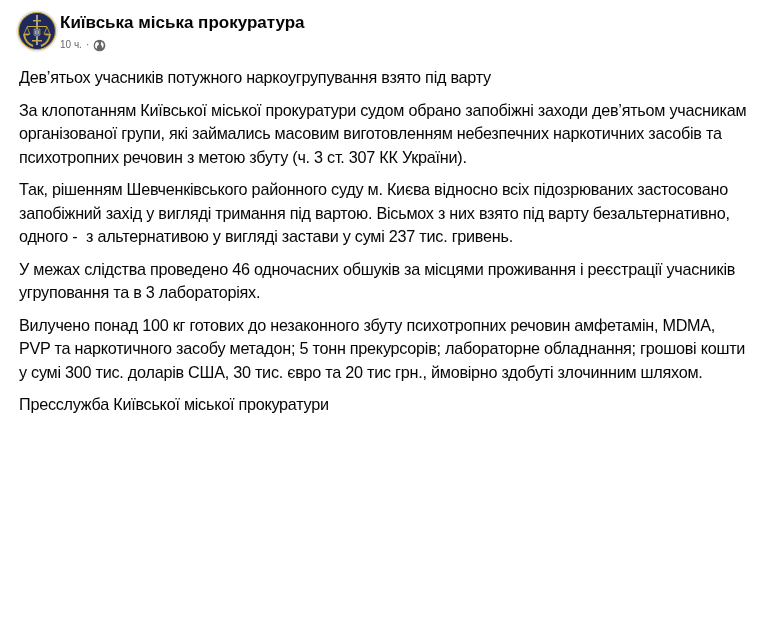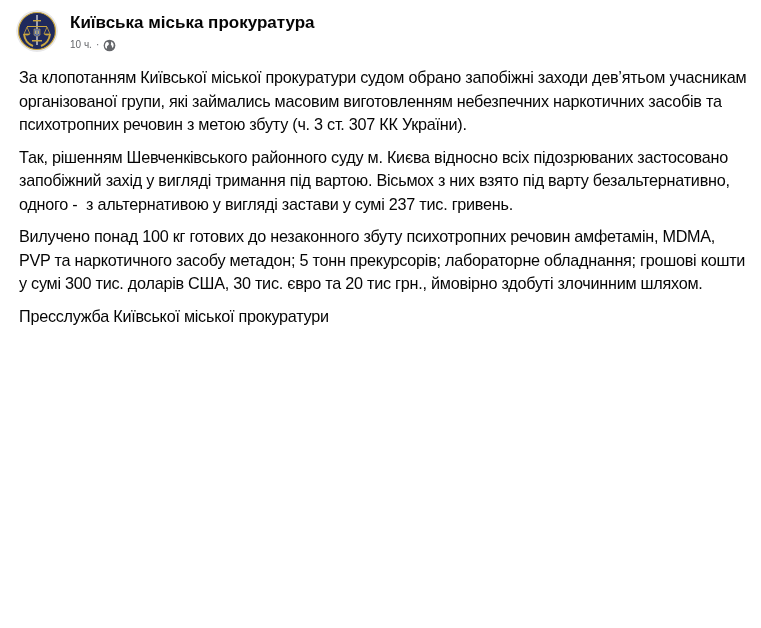--- a/index.html
+++ b/index.html
@@ -30,21 +30,21 @@
     .avatar {
       width: 42px;
       height: 42px;
       border-radius: 50%;
       overflow: hidden;
       flex: 0 0 42px;
       cursor: pointer;
     }
     .avatar svg { display: block; }
     .meta {
-      margin-left: 12px;
+      margin-left: 2px;
       display: flex;
       flex-direction: column;
     }
     .page-name {
       font-size: 17px;
       font-weight: bold;
       color: #050505;
       line-height: 22px;
       margin-top: 2px;
       cursor: pointer;
@@ -113,18 +113,20 @@
             <circle cx="8" cy="8" r="7.2" fill="#65676b"></circle>
             <path d="M4 4 Q6 3 7 5 Q8 7 6 8 Q4 9 5 11 L4 12 Q2 10 2.5 7 Q3 5 4 4 Z" fill="#ffffff"></path>
             <path d="M10 3 Q12 4 13 6 Q13.5 9 12 11 Q11 10 10.5 8 Q9 7 10 5 Z" fill="#ffffff"></path>
           </svg>
         </span>
       </div>
     </div>
   </div>
 
   <div class="body-text">
+    <p>Дев’ятьох учасників потужного наркоугрупування взято під варту</p>
     <p>За клопотанням Київської міської прокуратури судом обрано запобіжні заходи дев’ятьом учасникам організованої групи, які займались масовим виготовленням небезпечних наркотичних засобів та психотропних речовин з метою збуту (ч. 3 ст. 307 КК України).</p>
     <p>Так, рішенням Шевченківського районного суду м. Києва відносно всіх підозрюваних застосовано запобіжний захід у вигляді тримання під вартою. Вісьмох з них взято під варту безальтернативно, одного -  з альтернативою у вигляді застави у сумі 237 тис. гривень.</p>
+    <p>У межах слідства проведено 46 одночасних обшуків за місцями проживання і реєстрації учасників угруповання та в 3 лабораторіях.</p>
     <p>Вилучено понад 100 кг готових до незаконного збуту психотропних речовин амфетамін, MDMA, PVP та наркотичного засобу метадон; 5 тонн прекурсорів; лабораторне обладнання; грошові кошти у сумі 300 тис. доларів США, 30 тис. євро та 20 тис грн., ймовірно здобуті злочинним шляхом.</p>
     <p>Пресслужба Київської міської прокуратури</p>
   </div>
 </div>
 
 </body></html>

